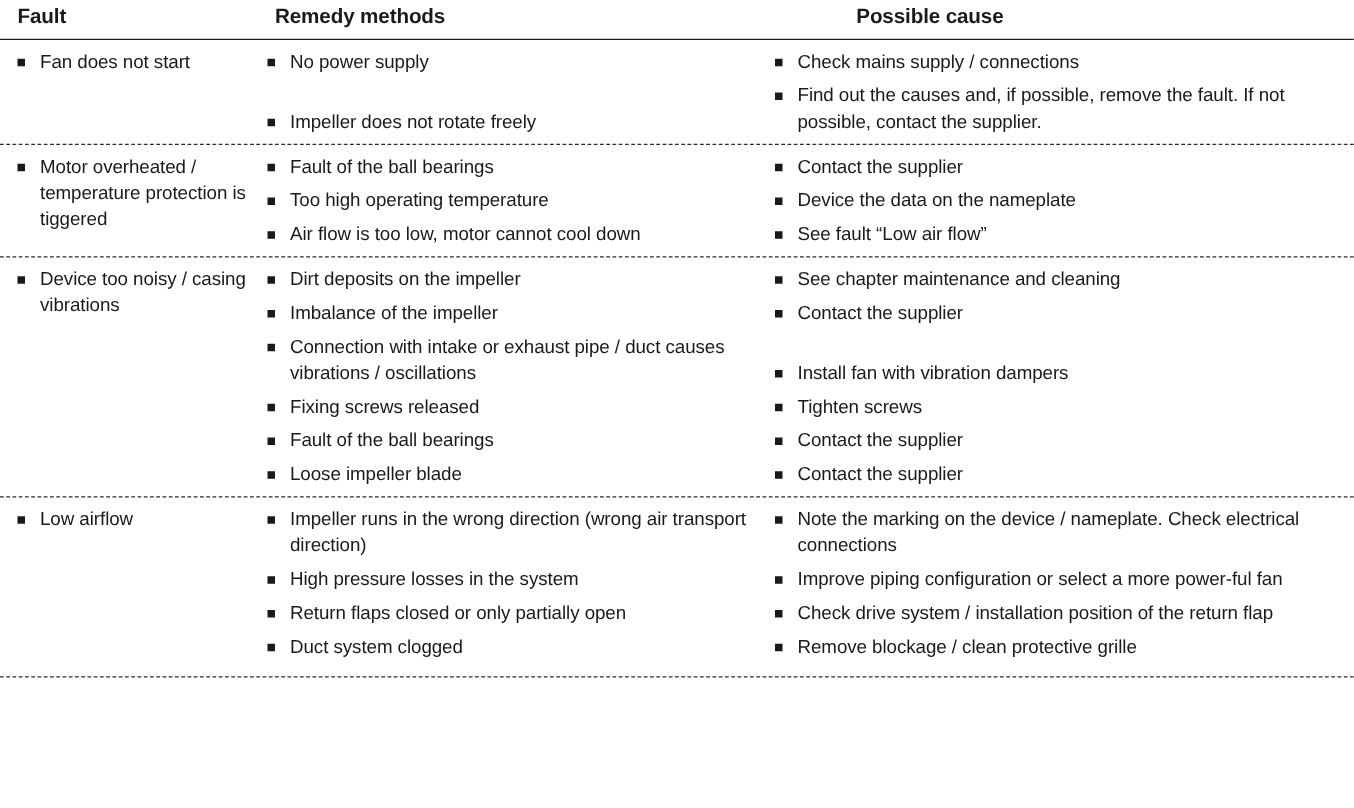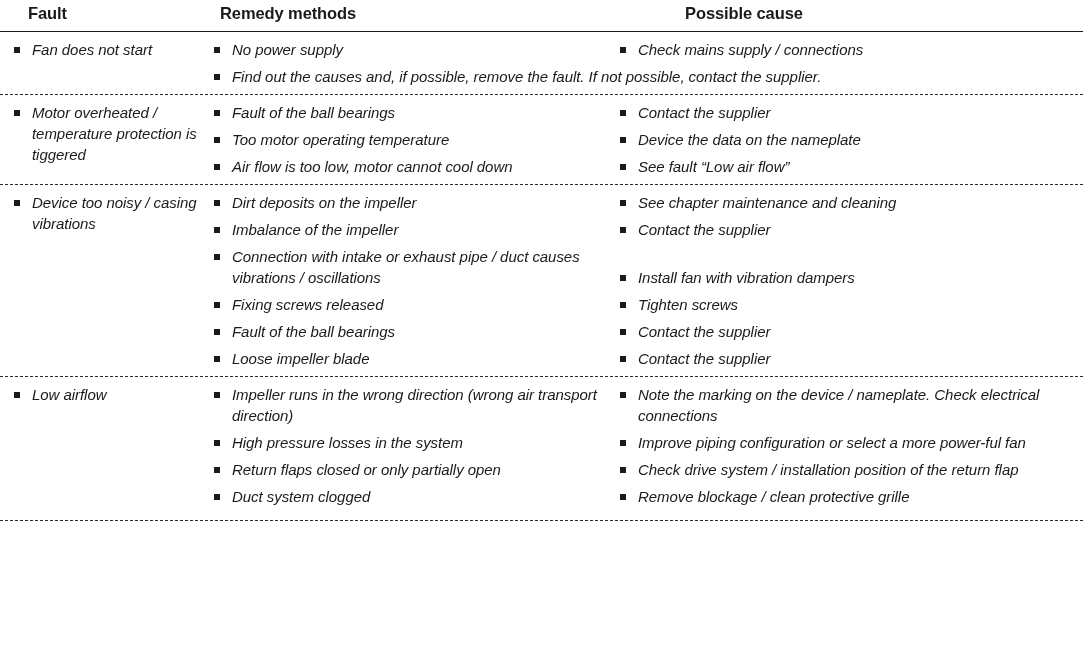--- a/index.html
+++ b/index.html
@@ -29,41 +29,40 @@
     align-items: flex-start;
     padding: 3px 0 7px 0;
   }
   .th {
     font-size: 16.5px;
     font-weight: bold;
     letter-spacing: -0.1px;
     color: #1a1a1a;
     line-height: 21px;
   }
-  .col-fault   { width: 213px; box-sizing: border-box; padding-left: 28px; flex: 0 0 213px; }
+  .col-fault   { width: 213px; box-sizing: border-box; padding-left: 14px; flex: 0 0 213px; }
   .col-cause   { width: 406px; box-sizing: border-box; padding-left: 8px;  flex: 0 0 406px; }
   .col-remedy  { width: 464px; box-sizing: border-box; padding-left: 7px;  flex: 1 1 auto; }
 
   .rule-solid {
     height: 0;
     border-top: 1.6px solid #1a1a1a;
     margin: 0;
   }
 
   .rule-dashed {
     height: 0;
     border-top: 1.6px dashed #2b2b2b;
     margin: 0;
   }
 
   
   .group {
     display: flex;
     align-items: stretch;
-    font-style: italic;
   }
   .cell {
     box-sizing: border-box;
   }
   .cell.col-fault  { padding: 0; }
 
   
   .bullet-item {
     position: relative;
     display: block;
@@ -122,20 +121,23 @@
     <div class="group-body">
       <div class="item-row row-gap-6">
         <div class="sub-cause">
           <div class="bullet-item">No power supply</div>
         </div>
         <div class="sub-remedy">
           <div class="bullet-item">Check mains supply / connections</div>
         </div>
       </div>
       <div class="item-row row-gap-0">
+        <div class="sub-cause">
+          <div class="bullet-item">Impeller does not rotate freely</div>
+        </div>
         <div class="sub-remedy">
           <div class="bullet-item">Find out the causes and, if possible, remove the fault. If not possible, contact the supplier.</div>
         </div>
       </div>
     </div>
   </div>
   <div class="rule-dashed"></div>
 
   <div class="group pad-top pad-bottom">
     <div class="cell col-fault">
@@ -145,21 +147,21 @@
       <div class="item-row row-gap-6">
         <div class="sub-cause">
           <div class="bullet-item">Fault of the ball bearings</div>
         </div>
         <div class="sub-remedy">
           <div class="bullet-item">Contact the supplier</div>
         </div>
       </div>
       <div class="item-row row-gap-6">
         <div class="sub-cause">
-          <div class="bullet-item">Too motor operating temperature</div>
+          <div class="bullet-item">Too high operating temperature</div>
         </div>
         <div class="sub-remedy">
           <div class="bullet-item">Device the data on the nameplate</div>
         </div>
       </div>
       <div class="item-row row-gap-0">
         <div class="sub-cause">
           <div class="bullet-item">Air flow is too low, motor cannot cool down</div>
         </div>
         <div class="sub-remedy">

